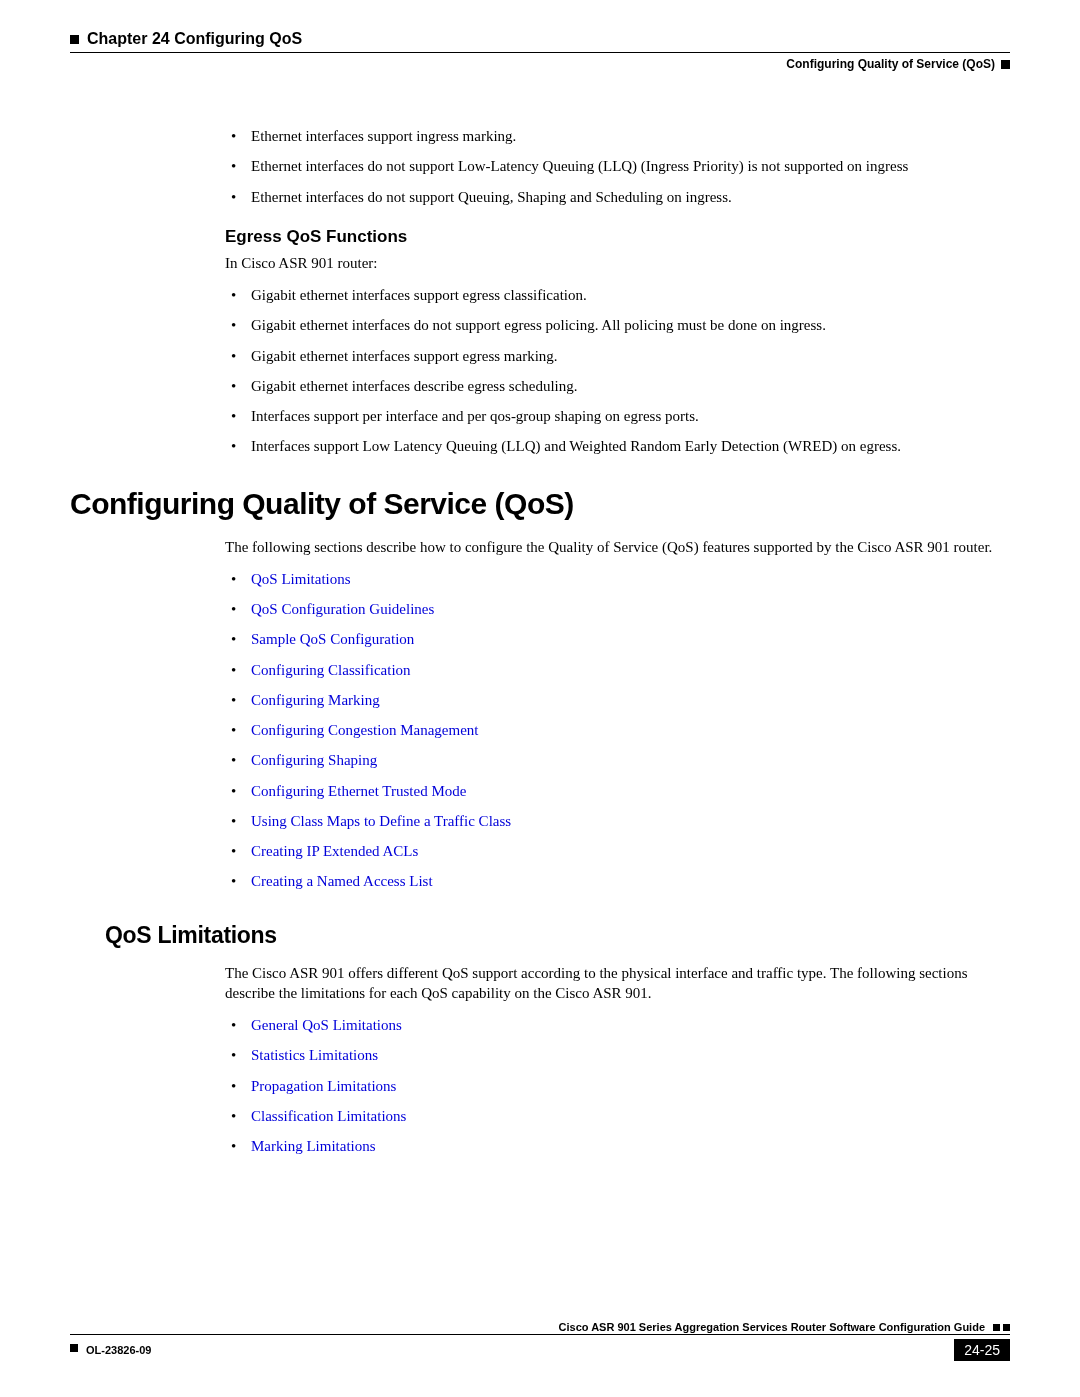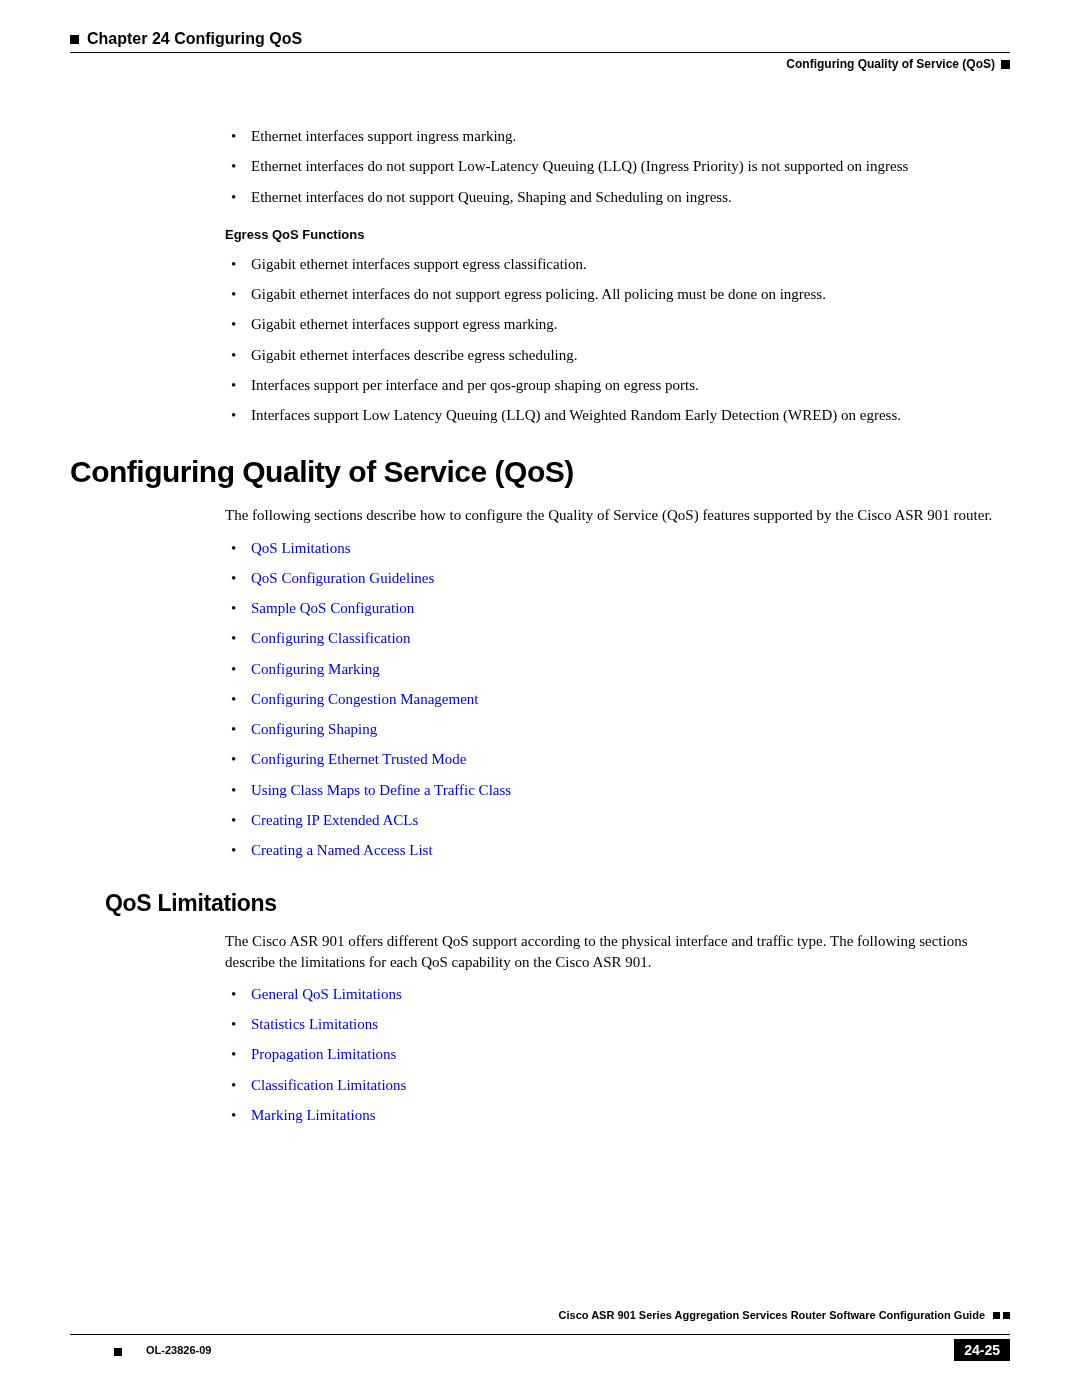--- a/index.html
+++ b/index.html
@@ -89,21 +89,21 @@
     }
     ul.body-list li::before {
       content: "•";
       position: absolute;
       left: 6px;
       top: 0;
       font-size: 15px;
     }
     .sub-heading {
       font-family: Arial, Helvetica, sans-serif;
-      font-size: 13px;
+      font-size: 17px;
       font-weight: bold;
       margin-bottom: 6px;
       margin-top: 18px;
     }
     .intro-text {
       margin-bottom: 10px;
       line-height: 1.35;
     }
     h1.main-heading {
       font-family: Arial, Helvetica, sans-serif;
@@ -127,21 +127,21 @@
     .footer {
       position: absolute;
       bottom: 36px;
       left: 70px;
       right: 70px;
     }
     .footer-top {
       display: flex;
       justify-content: flex-end;
       align-items: center;
-      margin-bottom: 13px;
+      margin-bottom: 1px;
     }
     .footer-guide {
       font-family: Arial, Helvetica, sans-serif;
       font-size: 11px;
       font-weight: bold;
     }
     .footer-markers {
       display: flex;
       gap: 3px;
       margin-left: 8px;
@@ -157,40 +157,39 @@
       margin: 0;
     }
     .footer-bottom {
       display: flex;
       justify-content: space-between;
       align-items: center;
       padding-top: 4px;
     }
     .footer-left {
       display: flex;
-      align-items: flex-end;
-      gap: 24px;
-      margin-left: 44px;
+      align-items: flex-start;
+      gap: 8px;
     }
     .footer-small-marker {
       width: 8px;
       height: 8px;
       background: #000;
     }
     .footer-doc {
       font-family: Arial, Helvetica, sans-serif;
       font-size: 11px;
       font-weight: bold;
     }
     .page-num-box {
       background: #000;
       color: #fff;
       font-family: Arial, Helvetica, sans-serif;
       font-size: 14px;
-      font-weight: bold;
+      font-weight: normal;
       padding: 3px 10px;
     }
   </style>
 </head>
 <body>
 
 <div class="header-top">
   <div class="header-left">
     <div class="header-marker"></div>
     <span class="chapter-label">Chapter 24    Configuring QoS</span>
@@ -205,20 +204,21 @@
 </div>
 
 <div class="content">
   <ul class="body-list">
     <li>Ethernet interfaces support ingress marking.</li>
     <li>Ethernet interfaces do not support Low-Latency Queuing (LLQ) (Ingress Priority) is not supported on ingress</li>
     <li>Ethernet interfaces do not support Queuing, Shaping and Scheduling on ingress.</li>
   </ul>
 
   <div class="sub-heading">Egress QoS Functions</div>
+  <div class="intro-text">In Cisco ASR 901 router:</div>
   <ul class="body-list">
     <li>Gigabit ethernet interfaces support egress classification.</li>
     <li>Gigabit ethernet interfaces do not support egress policing. All policing must be done on ingress.</li>
     <li>Gigabit ethernet interfaces support egress marking.</li>
     <li>Gigabit ethernet interfaces describe egress scheduling.</li>
     <li>Interfaces support per interface and per qos-group shaping on egress ports.</li>
     <li>Interfaces support Low Latency Queuing (LLQ) and Weighted Random Early Detection (WRED) on egress.</li>
   </ul>
 </div>
 

